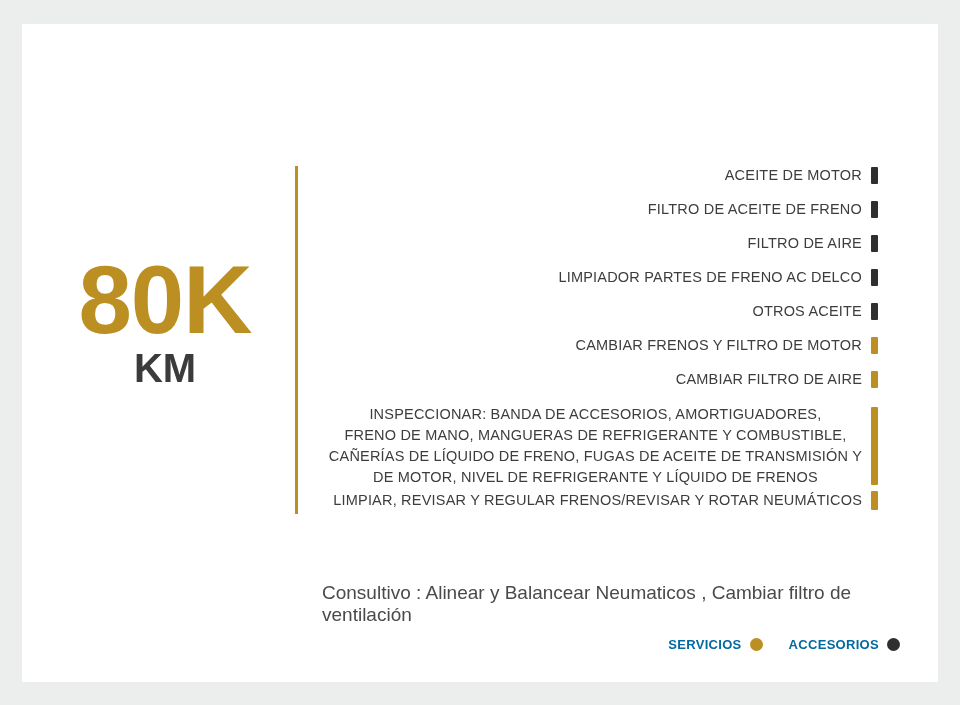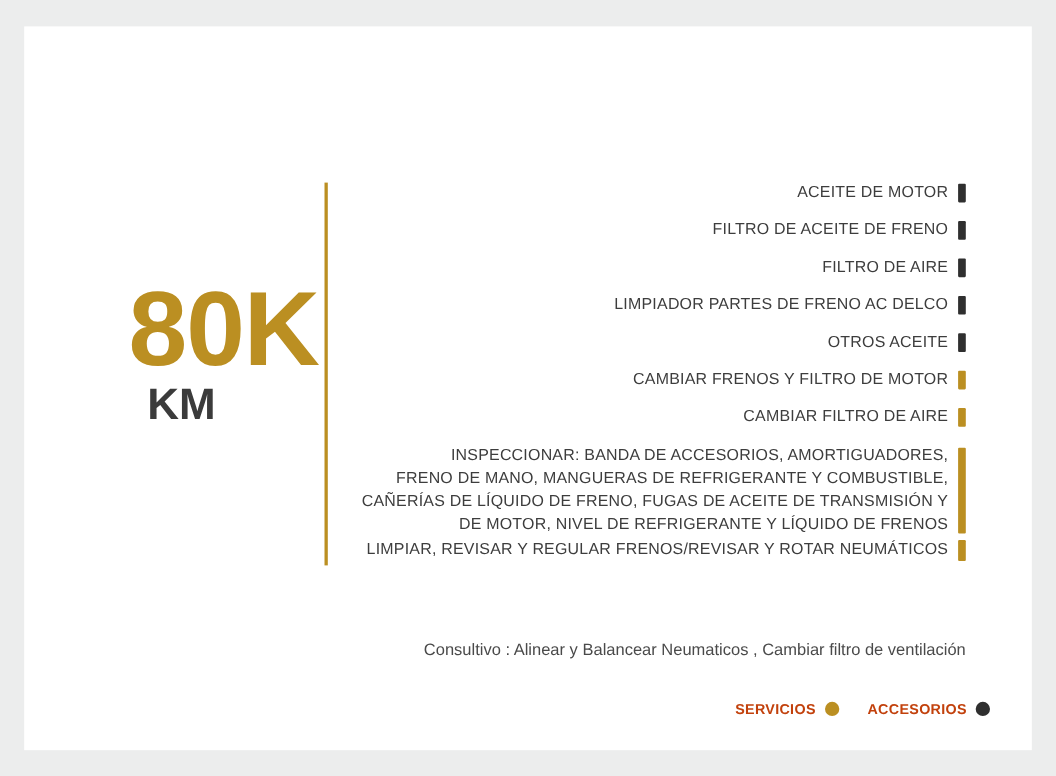--- a/index.html
+++ b/index.html
@@ -38,21 +38,20 @@
     width: 250px;
     text-align: center;
   }
   .km-number {
     font-family: "Liberation Sans", sans-serif;
     font-weight: bold;
     font-size: 96px;
     line-height: 0.92;
     letter-spacing: -1px;
     color: #bb8f22;
-    text-align: right;
   }
   .km-unit {
     font-family: "Liberation Sans", sans-serif;
     font-weight: bold;
     font-size: 40px;
     line-height: 1.0;
     letter-spacing: 0px;
     color: #3b3b3b;
     margin-top: 4px;
   }
@@ -75,21 +74,21 @@
     width: 556px;
   }
   .row {
     display: flex;
     align-items: center;
     justify-content: flex-end;
     margin-bottom: 0px;
   }
   .row-text {
     flex: 0 1 auto;
-    text-align: right;
+    text-align: center;
     font-family: "Liberation Sans", sans-serif;
     font-size: 14.5px;
     letter-spacing: 0.2px;
     color: #3d3d3d;
     line-height: 1.45;
     white-space: pre-line;
   }
   .row-single .row-text {
     line-height: 34px;
   }
@@ -101,23 +100,23 @@
   }
   .m-short { height: 17px; }
   .m-tall  { height: 78px; }
   .m-med   { height: 19px; }
 
   .consultivo {
     position: absolute;
     left: 300px;
     top: 558px;
     width: 556px;
-    text-align: right;
-    font-family: "Liberation Sans", sans-serif;
-    font-size: 15px;
+    text-align: left;
+    font-family: "Liberation Sans", sans-serif;
+    font-size: 19px;
     color: #4a4a4a;
   }
 
   
   .legend {
     position: absolute;
     right: 38px;
     top: 613px;
     display: flex;
     align-items: center;
@@ -126,21 +125,21 @@
   .legend-item {
     display: flex;
     align-items: center;
     gap: 8px;
   }
   .legend-label {
     font-family: "Liberation Sans", sans-serif;
     font-weight: bold;
     font-size: 13px;
     letter-spacing: 0.3px;
-    color: #c2410c;
+    color: #0369a1;
   }
   .dot {
     width: 13px;
     height: 13px;
     border-radius: 50%;
     display: inline-block;
   }
 </style>
 </head>
 <body>

